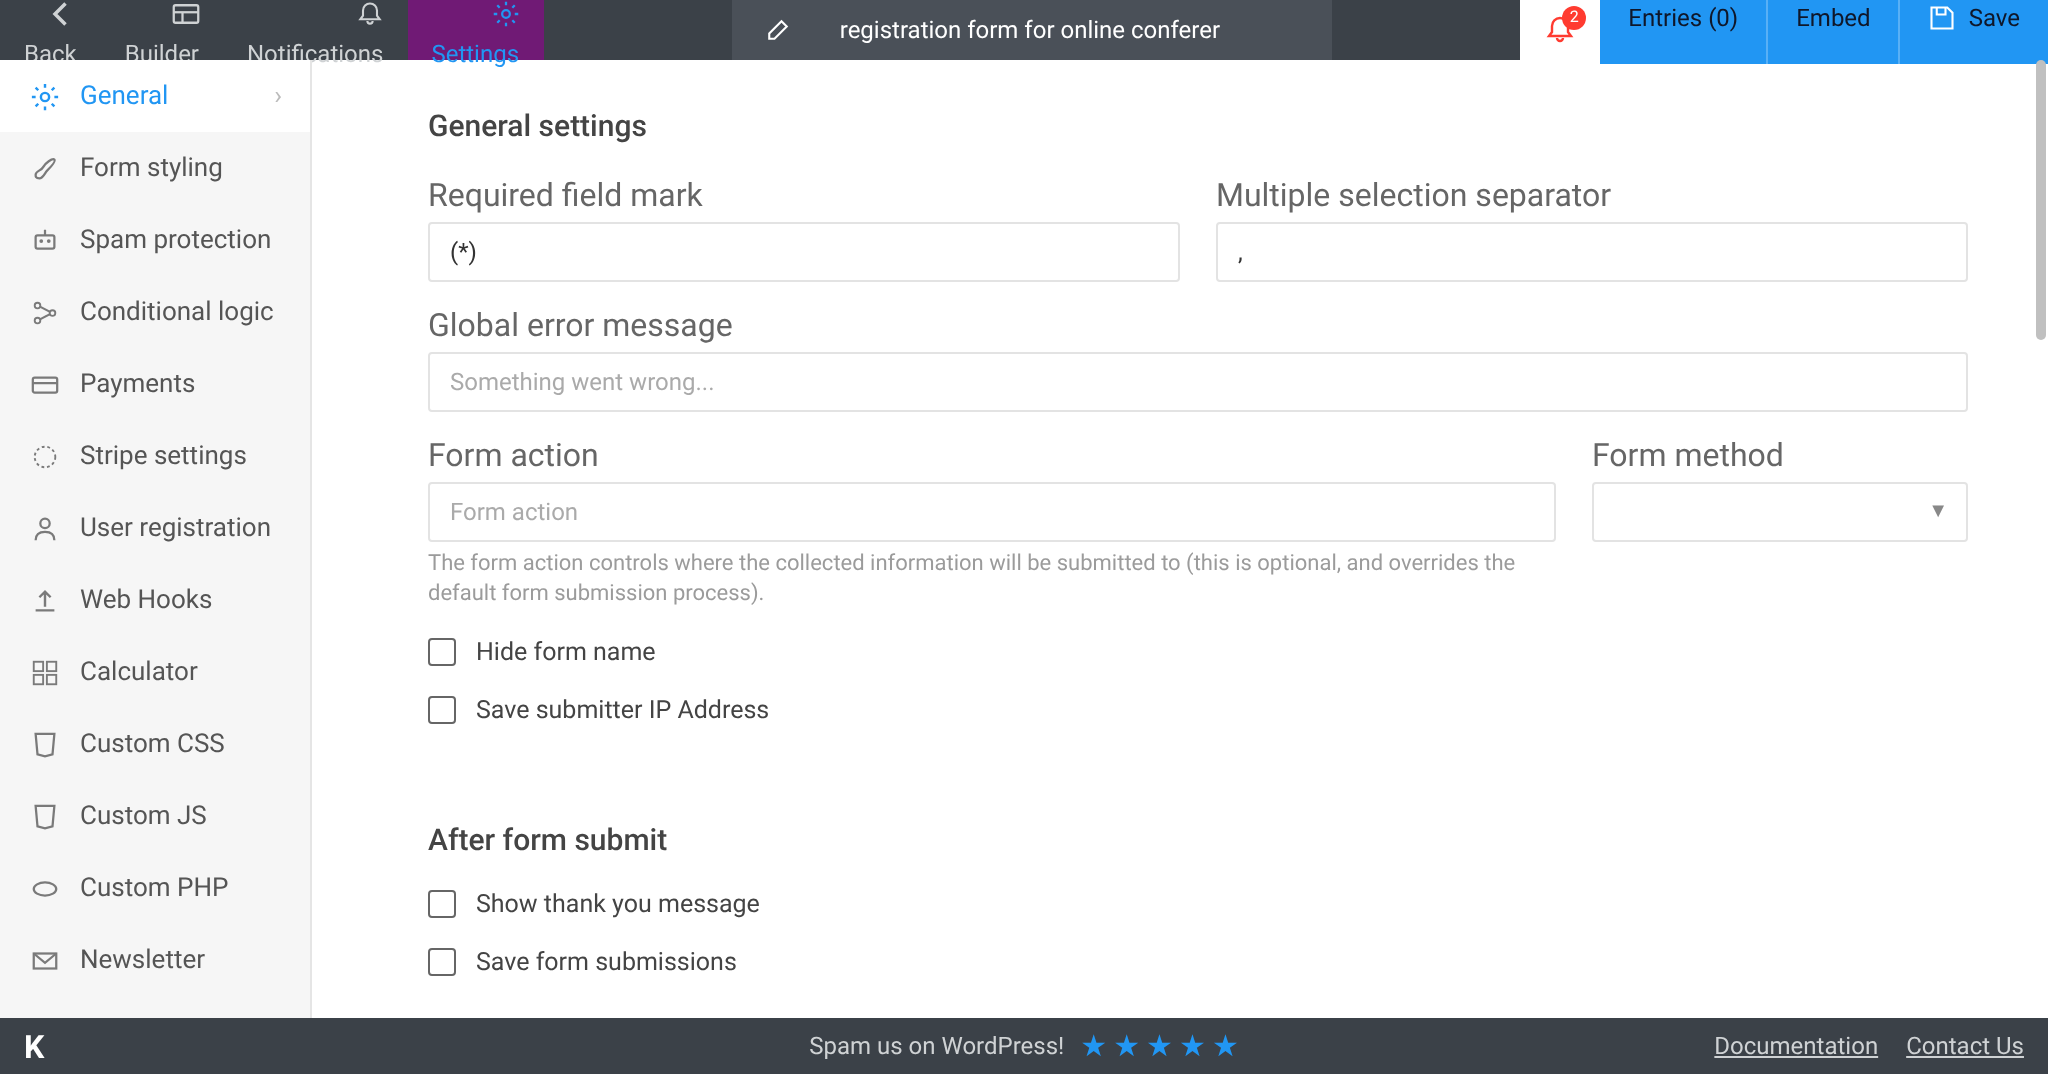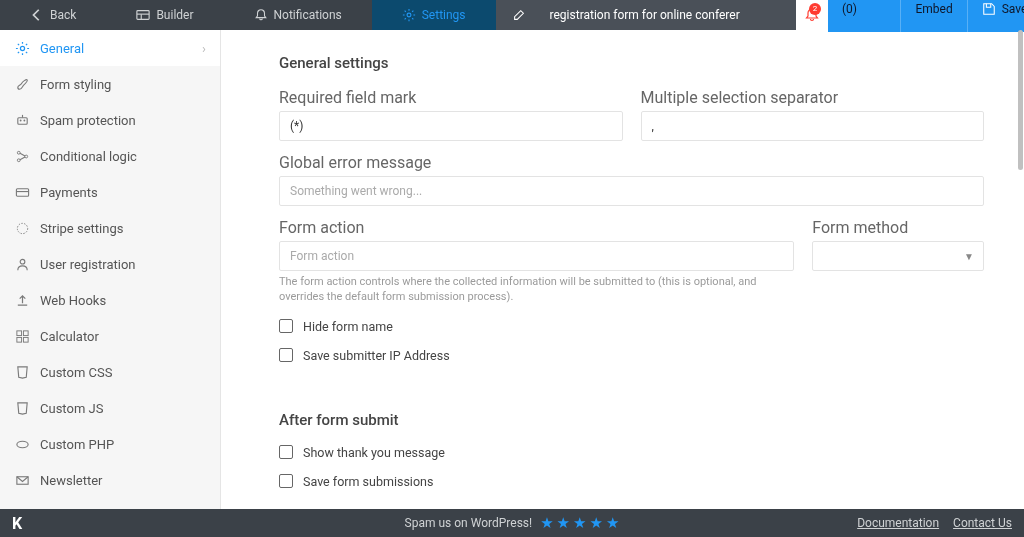--- a/index.html
+++ b/index.html
@@ -1,32 +1,32 @@
 <!DOCTYPE html>
 <html><head>
 <meta charset="utf-8">
 <style>
   * { box-sizing: border-box; margin: 0; padding: 0; font-family: -apple-system, BlinkMacSystemFont, "Segoe UI", Roboto, Arial, sans-serif; }
   html, body { width: 1024px; height: 537px; overflow: hidden; background: #fff; }
   
   .topbar { height: 30px; background: #3b4148; display: flex; align-items: stretch; color: #cfd2d4; font-size: 12px; }
   .top-left { display: flex; align-items: stretch; }
-  .top-item { display: flex; align-items: center; gap: 6px; padding: 0 30px; cursor: pointer; color: #cfd2d4; }
-  .top-item.active { background: #0c4a6e; color: #2196F3; }
+  .top-item { display: flex; align-items: flex-end; gap: 6px; padding: 0 12px; cursor: pointer; color: #cfd2d4; flex-direction: column; }
+  .top-item.active { background: #701a75; color: #2196F3; }
   .top-item svg { width: 14px; height: 14px; }
   .top-title { flex: 0 0 auto; margin-left: auto; margin-right: auto; display: flex; align-items: center; gap: 24px; color: #fff; background: #4a5058; padding: 0 16px; }
   .top-title input { background: transparent; border: none; color: #fff; font-size: 12px; width: 230px; outline: none; }
   .top-right { display: flex; align-items: stretch; }
   .bell-wrap { width: 40px; display:flex; align-items:center; justify-content:center; background:#fff; position:relative; }
   .bell-wrap .badge { position:absolute; top:3px; right:7px; background:#ff3b30; color:#fff; border-radius:50%; width:12px; height:12px; font-size:8px; line-height:12px; text-align:center; }
   .blue-btn { display:flex; align-items:flex-end; gap:6px; padding:16px 14px; background:#2196F3; color:#0f172a; cursor:pointer; }
   .blue-btn + .blue-btn { border-left:1px solid rgba(255,255,255,.25); }
   
   .main { display:flex; height: calc(537px - 30px - 28px); }
-  .sidebar { width: 221px; background:#f6f6f6; border-right:1px solid #e5e5e5; overflow-y:auto; }
+  .sidebar { width: 156px; background:#f6f6f6; border-right:1px solid #e5e5e5; overflow-y:auto; }
   .side-item { display:flex; align-items:center; gap:10px; padding:10px 14px; color:#555; font-size:13px; cursor:pointer; }
   .side-item.active { background:#fff; color:#2196F3; position:relative; }
   .side-item .si-icon { width:16px; height:16px; display:flex; align-items:center; justify-content:center; color:#7a7a7a; }
   .side-item.active .si-icon { color:#2196F3; }
   .side-item .chev { margin-left:auto; color:#bbb; }
   .content { flex:1; overflow-y:auto; padding:20px 40px 28px 58px; position:relative; }
   .content h2 { font-size:15px; font-weight:500; color:#444; margin-bottom:16px; margin-top:4px; }
   .content .section-title.aftersubmit { margin-top:48px; }
   .row { display:flex; gap:18px; margin-bottom:12px; }
   .col { flex:1; }

